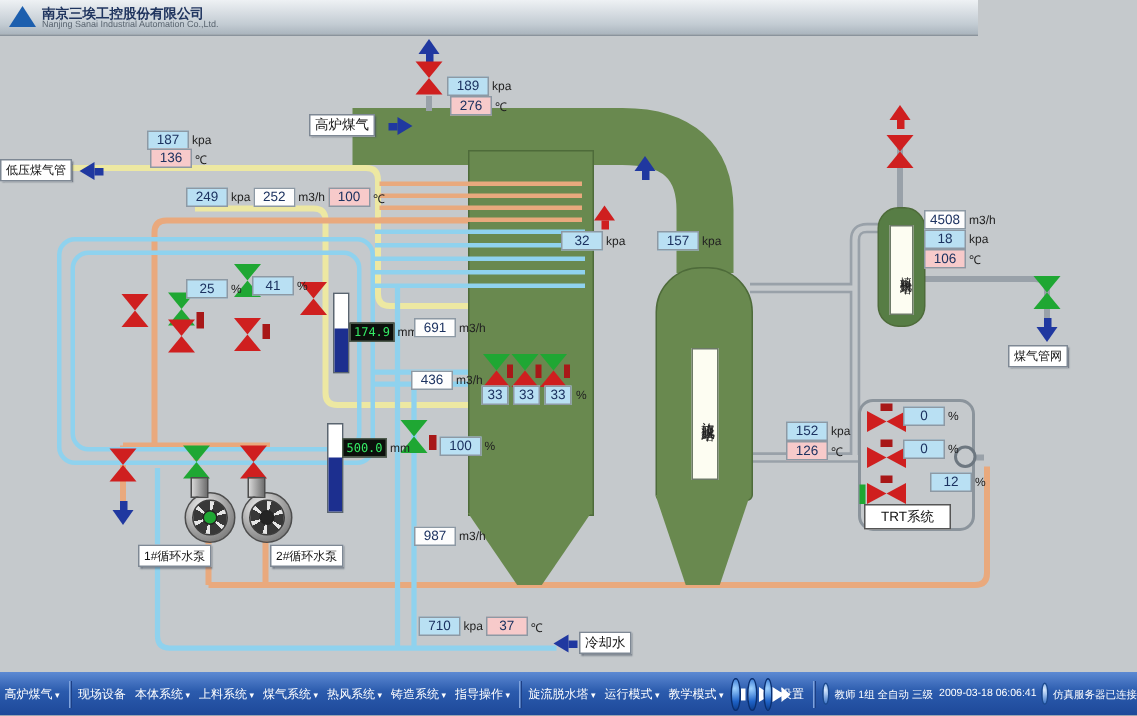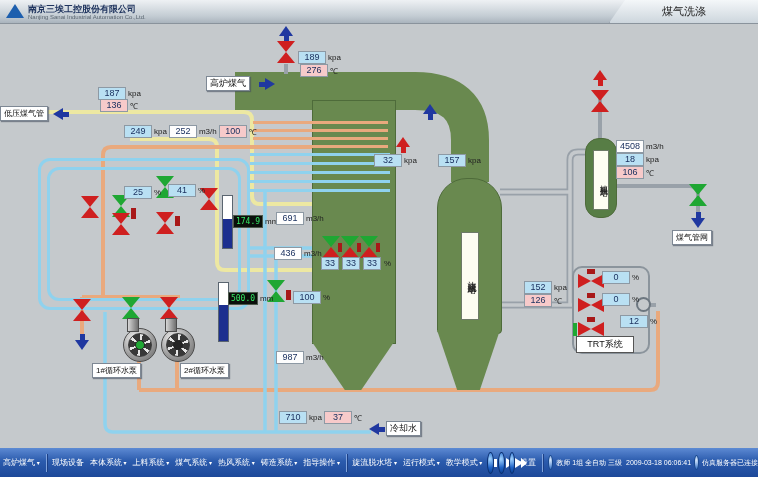--- a/index.html
+++ b/index.html
@@ -1,19 +1,19 @@
 <!DOCTYPE html>
 <html><head>
 <meta charset="utf-8">
 <style>
   html,body{margin:0;padding:0;background:#9aa0a6}
   #app{position:relative;width:758px;height:477px;overflow:hidden;background:#c5c9cc;
        font-family:"Liberation Sans",sans-serif;-webkit-font-smoothing:antialiased}
   
-  .hdr{position:absolute;left:0;top:0;width:758px;height:23px;
+  .hdr{position:absolute;left:0;top:0;width:652px;height:23px;
        background:linear-gradient(180deg,#eef1f4,#c3ccd3 70%,#aab4bd);border-bottom:1px solid #8a939c}
   .logo{position:absolute;left:6px;top:4px;width:0;height:0;
         border-left:9px solid transparent;border-right:9px solid transparent;border-bottom:14px solid #1d5fae}
   .co-cn{position:absolute;left:28px;top:3px;font-size:9px;font-weight:bold;color:#20355f;white-space:nowrap}
   .co-en{position:absolute;left:28px;top:14px;font-size:6px;color:#5a6570;white-space:nowrap}
   .ttl{position:absolute;left:0;right:0;top:2px;text-align:center;font-size:15px;font-weight:bold;
        color:#3c4b3c;font-family:"Liberation Serif",serif;letter-spacing:2px}
   .tab{position:absolute;right:0;top:0;width:148px;height:23px;
        background:linear-gradient(180deg,#f4f7f9,#cdd6dd);clip-path:polygon(16px 0,100% 0,100% 100%,0 100%);
        border-left:1px solid #98a2ac;text-align:center;font-size:11px;line-height:22px;color:#222}
@@ -83,21 +83,20 @@
 </style>
 </head>
 <body>
 
 <div id="app">
 
   <div class="hdr">
     <div class="logo"></div>
     <div class="co-cn">南京三埃工控股份有限公司</div>
     <div class="co-en">Nanjing Sanai Industrial Automation Co.,Ltd.</div>
-    <div class="tab">煤气洗涤</div>
   </div>
 
   <svg width="758" height="477" style="position:absolute;left:0;top:0;z-index:4">
 
     <path d="M235,91 H415 Q470,91 470,140 V182" stroke="#69894f" stroke-width="38" fill="none"></path>
 
     <g stroke="#ede8a2" stroke-width="4" fill="none">
       <path d="M0,112 H244 Q252,112 252,120 V196 Q252,204 260,204 H315"></path>
       <path d="M130,139 H209 Q217,139 217,147 V262 Q217,270 225,270 H315"></path>
     </g>

